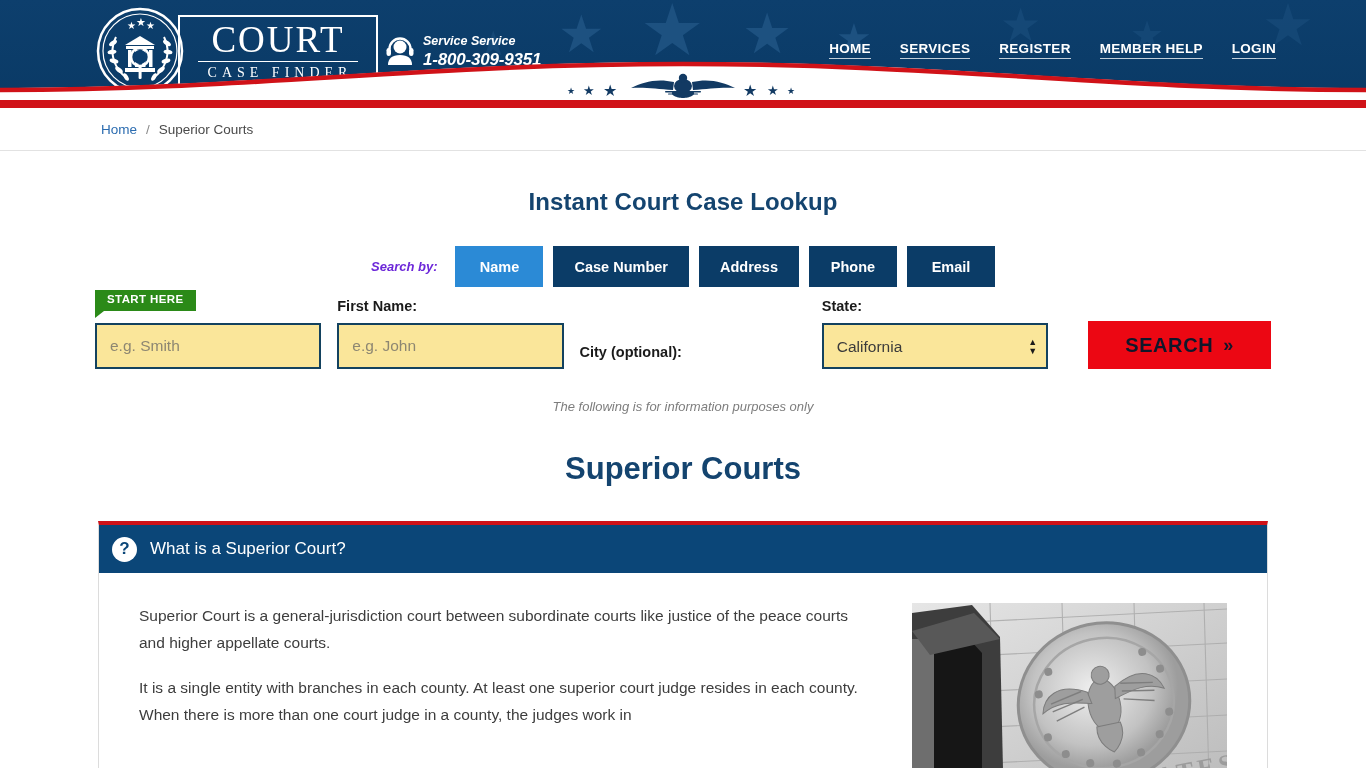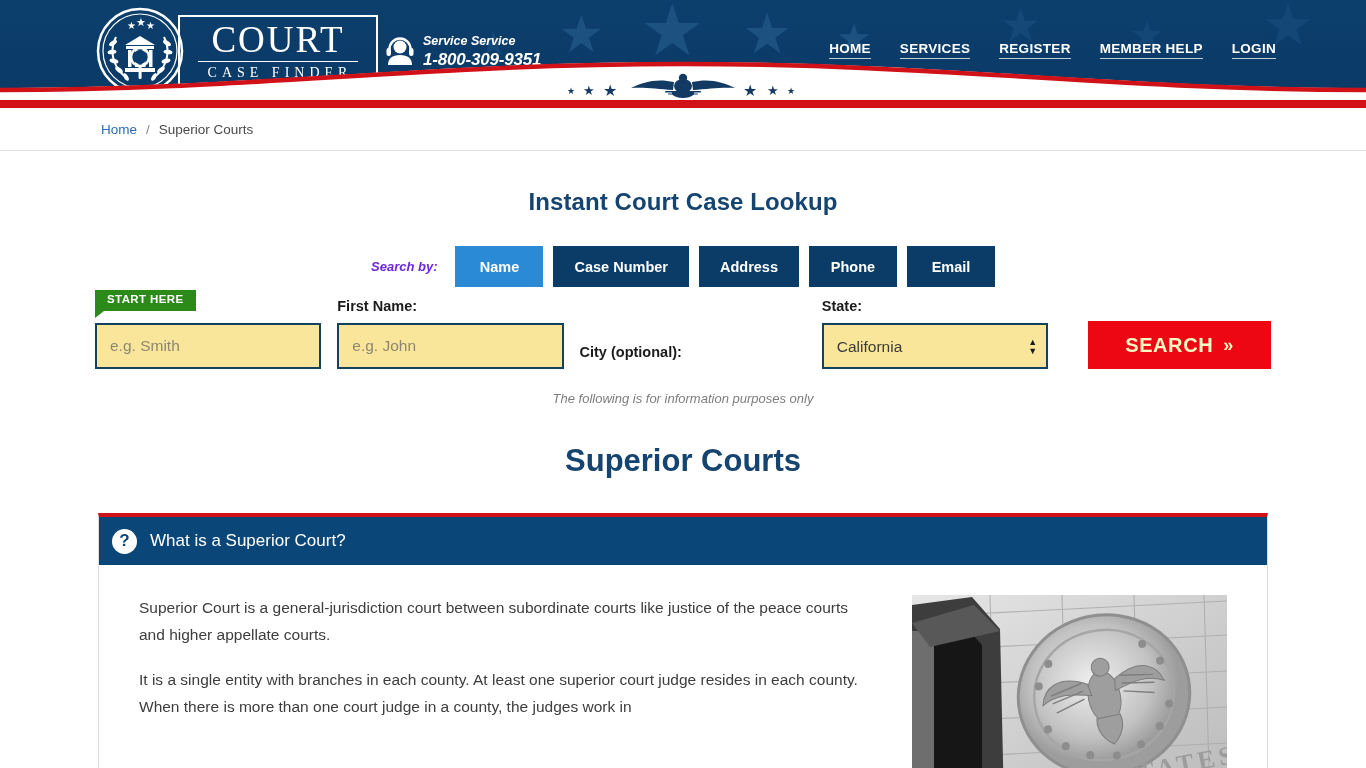--- a/index.html
+++ b/index.html
@@ -214,35 +214,35 @@
     display: flex; flex-direction: column; gap: 3px;
     color: #1a1a1a;
   }
   .sel-arrows span { font-size: 9px; line-height: 6px; }
 
   .search-btn {
     margin-left: 24px;
     width: 190px; height: 48px;
     background: #ec0713;
     border: none;
-    color: #fef9c3;
+    color: #0f172a;
     font-size: 20px; font-weight: bold;
     letter-spacing: 0.6px;
     cursor: pointer;
     display: flex; align-items: center; justify-content: center;
     gap: 10px;
   }
   .search-btn .chev { font-size: 18px; }
 
   .disclaimer {
     text-align: center;
     font-size: 13px;
     font-style: italic;
     color: #7d7d7d;
-    margin-top: 22px;
+    margin-top: 30px;
   }
 
   
   .page-title {
     text-align: center;
     font-size: 31px;
     font-weight: bold;
     color: #14446f;
     margin-top: 37px;
   }

